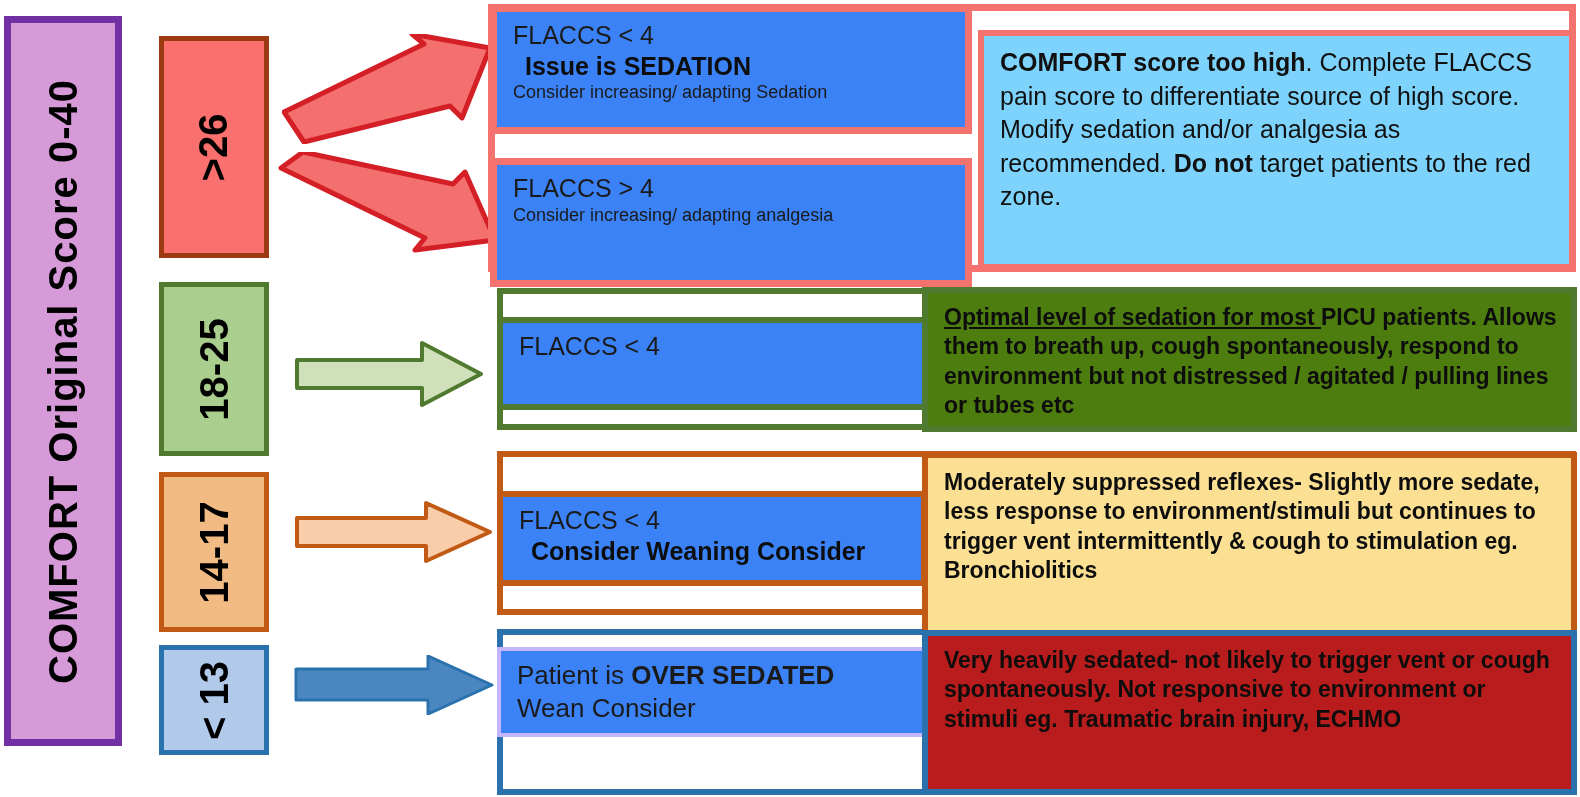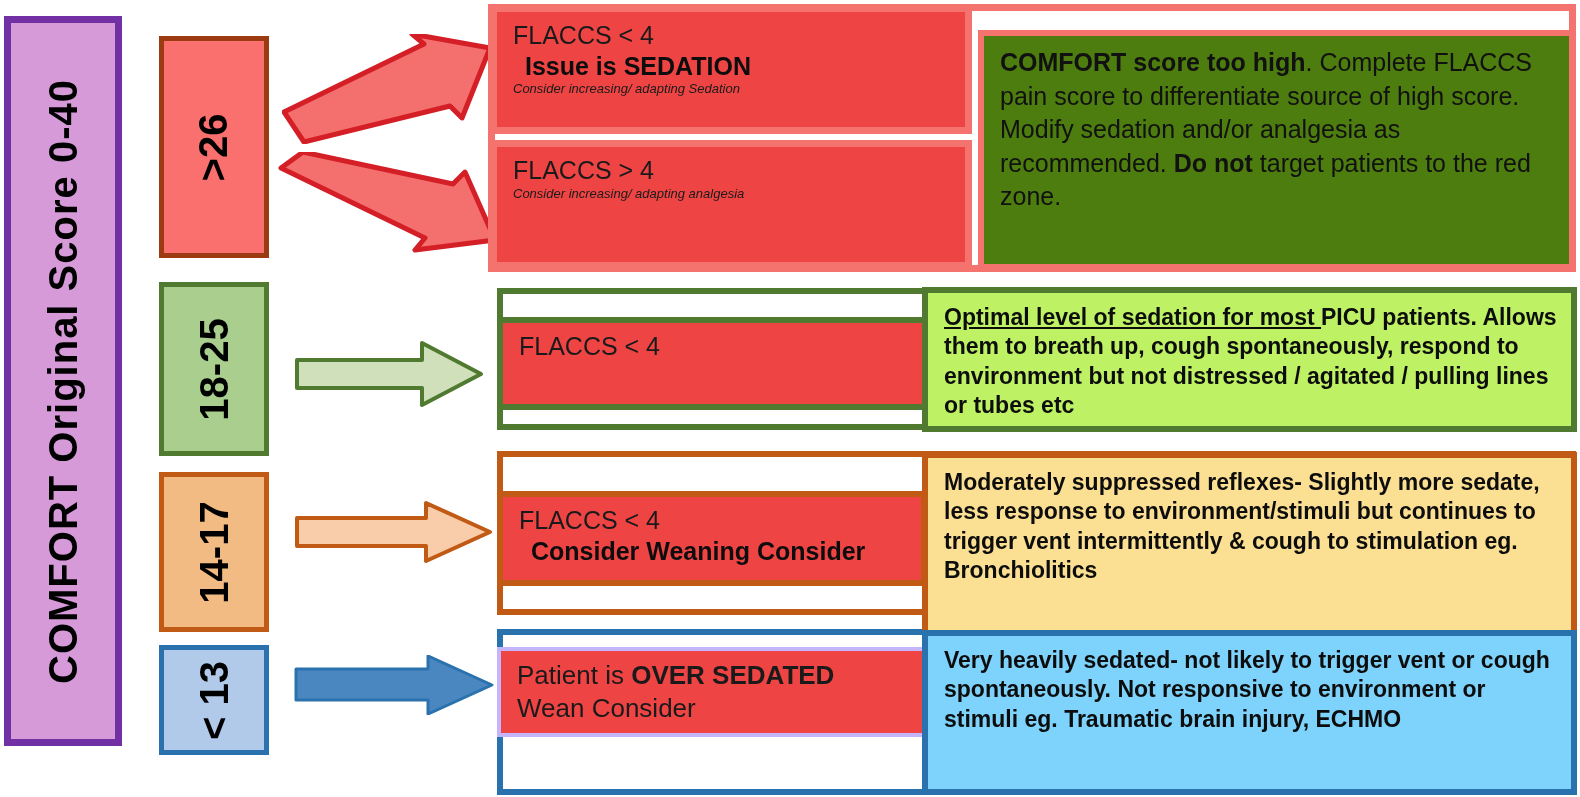--- a/index.html
+++ b/index.html
@@ -82,85 +82,84 @@
   }
   #zone-frame-red    { left: 488px; top: 4px;   width: 1088px; height: 268px; border: 7px solid #f4736f; }
   #zone-frame-green  { left: 497px; top: 288px; width: 1079px; height: 142px; border: 6px solid #4f7a2f; }
   #zone-frame-orange { left: 497px; top: 451px; width: 1079px; height: 164px; border: 6px solid #c05a14; }
   #zone-frame-blue   { left: 497px; top: 629px; width: 1079px; height: 166px; border: 6px solid #2a72ae; }
 
   
   .action-box {
     position: absolute;
     box-sizing: border-box;
-    background: #ef4444;
+    background: #3b82f6;
     padding: 8px 24px 8px 16px;
   }
   #action-red-top    { left: 490px; top: 5px;   width: 482px; height: 129px; border: 7px solid #f4736f; }
-  #action-red-bottom { left: 490px; top: 140px; width: 482px; height: 129px; border: 7px solid #f4736f; }
+  #action-red-bottom { left: 490px; top: 158px; width: 482px; height: 129px; border: 7px solid #f4736f; }
   #action-green      { left: 497px; top: 317px; width: 440px; height: 93px;  border: 6px solid #4f7a2f; }
   #action-orange     { left: 497px; top: 491px; width: 430px; height: 95px;  border: 6px solid #c05a14; }
   #action-blue       { left: 497px; top: 647px; width: 430px; height: 90px;  border: 4px solid #c4b5fd; }
 
   .action-line-1 {
     font-size: 25px;
     color: #1a1a1a;
     line-height: 1.22;
     font-weight: normal;
   }
   .action-line-2 {
     font-size: 25px;
     color: #0d0d0d;
     font-weight: bold;
     line-height: 1.22;
     margin-left: 12px;
   }
   .action-line-3 {
-    font-size: 13px;
+    font-size: 18px;
     color: #1a1a1a;
     line-height: 1.25;
     font-weight: normal;
-    font-style: italic;
   }
   .action-mixed {
     font-size: 26px;
     color: #1a1a1a;
     line-height: 1.25;
   }
   .action-mixed b { font-weight: bold; }
 
   
   .desc-panel {
     position: absolute;
     box-sizing: border-box;
     padding: 10px 14px 8px 16px;
   }
   #desc-red {
     left: 978px; top: 30px; width: 597px; height: 240px;
-    background: #4d7c0f; border: 6px solid #f4736f;
+    background: #7dd3fc; border: 6px solid #f4736f;
     font-size: 25px; line-height: 1.34; color: #111111;
   }
   #desc-red b { font-weight: bold; }
 
   #desc-green {
     left: 922px; top: 287px; width: 655px; height: 145px;
-    background: #bef264; border: 6px solid #4f7a2f;
+    background: #4d7c0f; border: 6px solid #4f7a2f;
     font-size: 23px; line-height: 1.28; color: #0d0d0d; font-weight: bold;
   }
   #desc-green u { text-decoration: underline; }
 
   #desc-orange {
     left: 922px; top: 452px; width: 655px; height: 189px;
     background: #fbdf92; border: 6px solid #c05a14;
     font-size: 23px; line-height: 1.28; color: #0d0d0d; font-weight: bold;
   }
 
   #desc-blue {
     left: 922px; top: 630px; width: 655px; height: 165px;
-    background: #7dd3fc; border: 6px solid #2a72ae;
+    background: #b91c1c; border: 6px solid #2a72ae;
     font-size: 23px; line-height: 1.28; color: #0d0d0d; font-weight: bold;
   }
 </style>
 </head>
 <body>
 
 <div id="canvas">
 
   <div id="score-title-bar">
     <div id="score-title-text">COMFORT  Original  Score   0-40</div>

